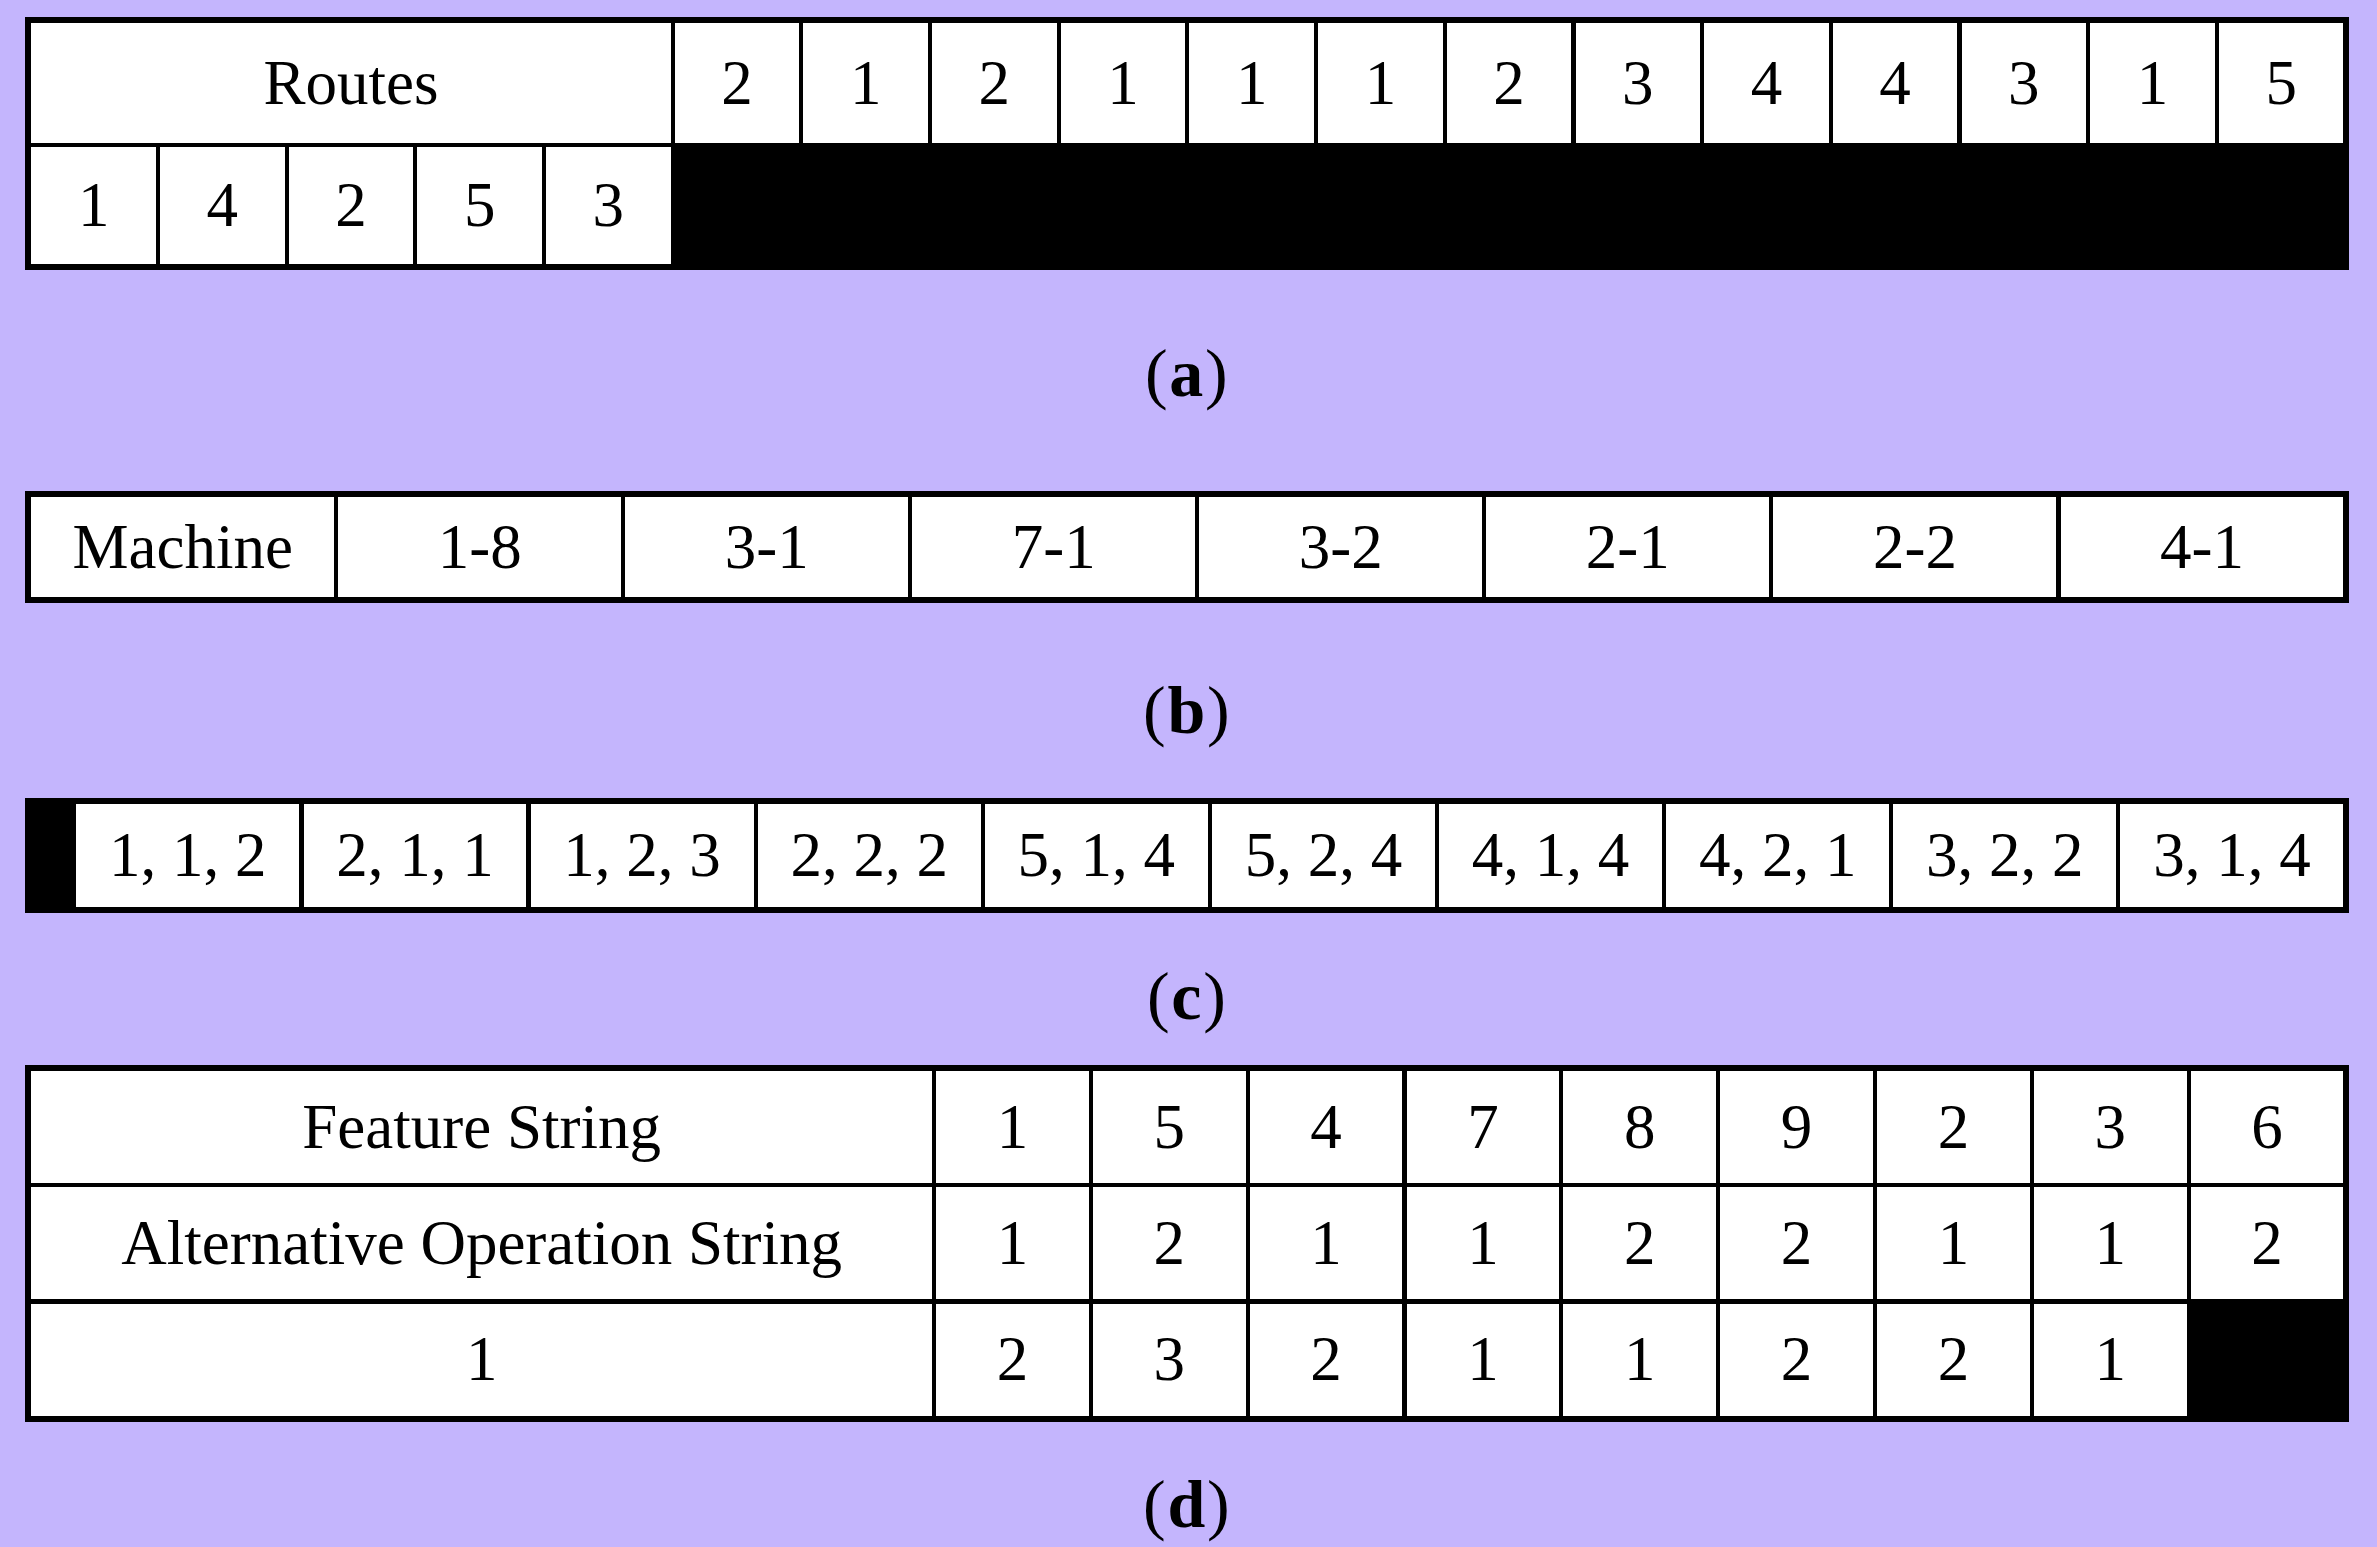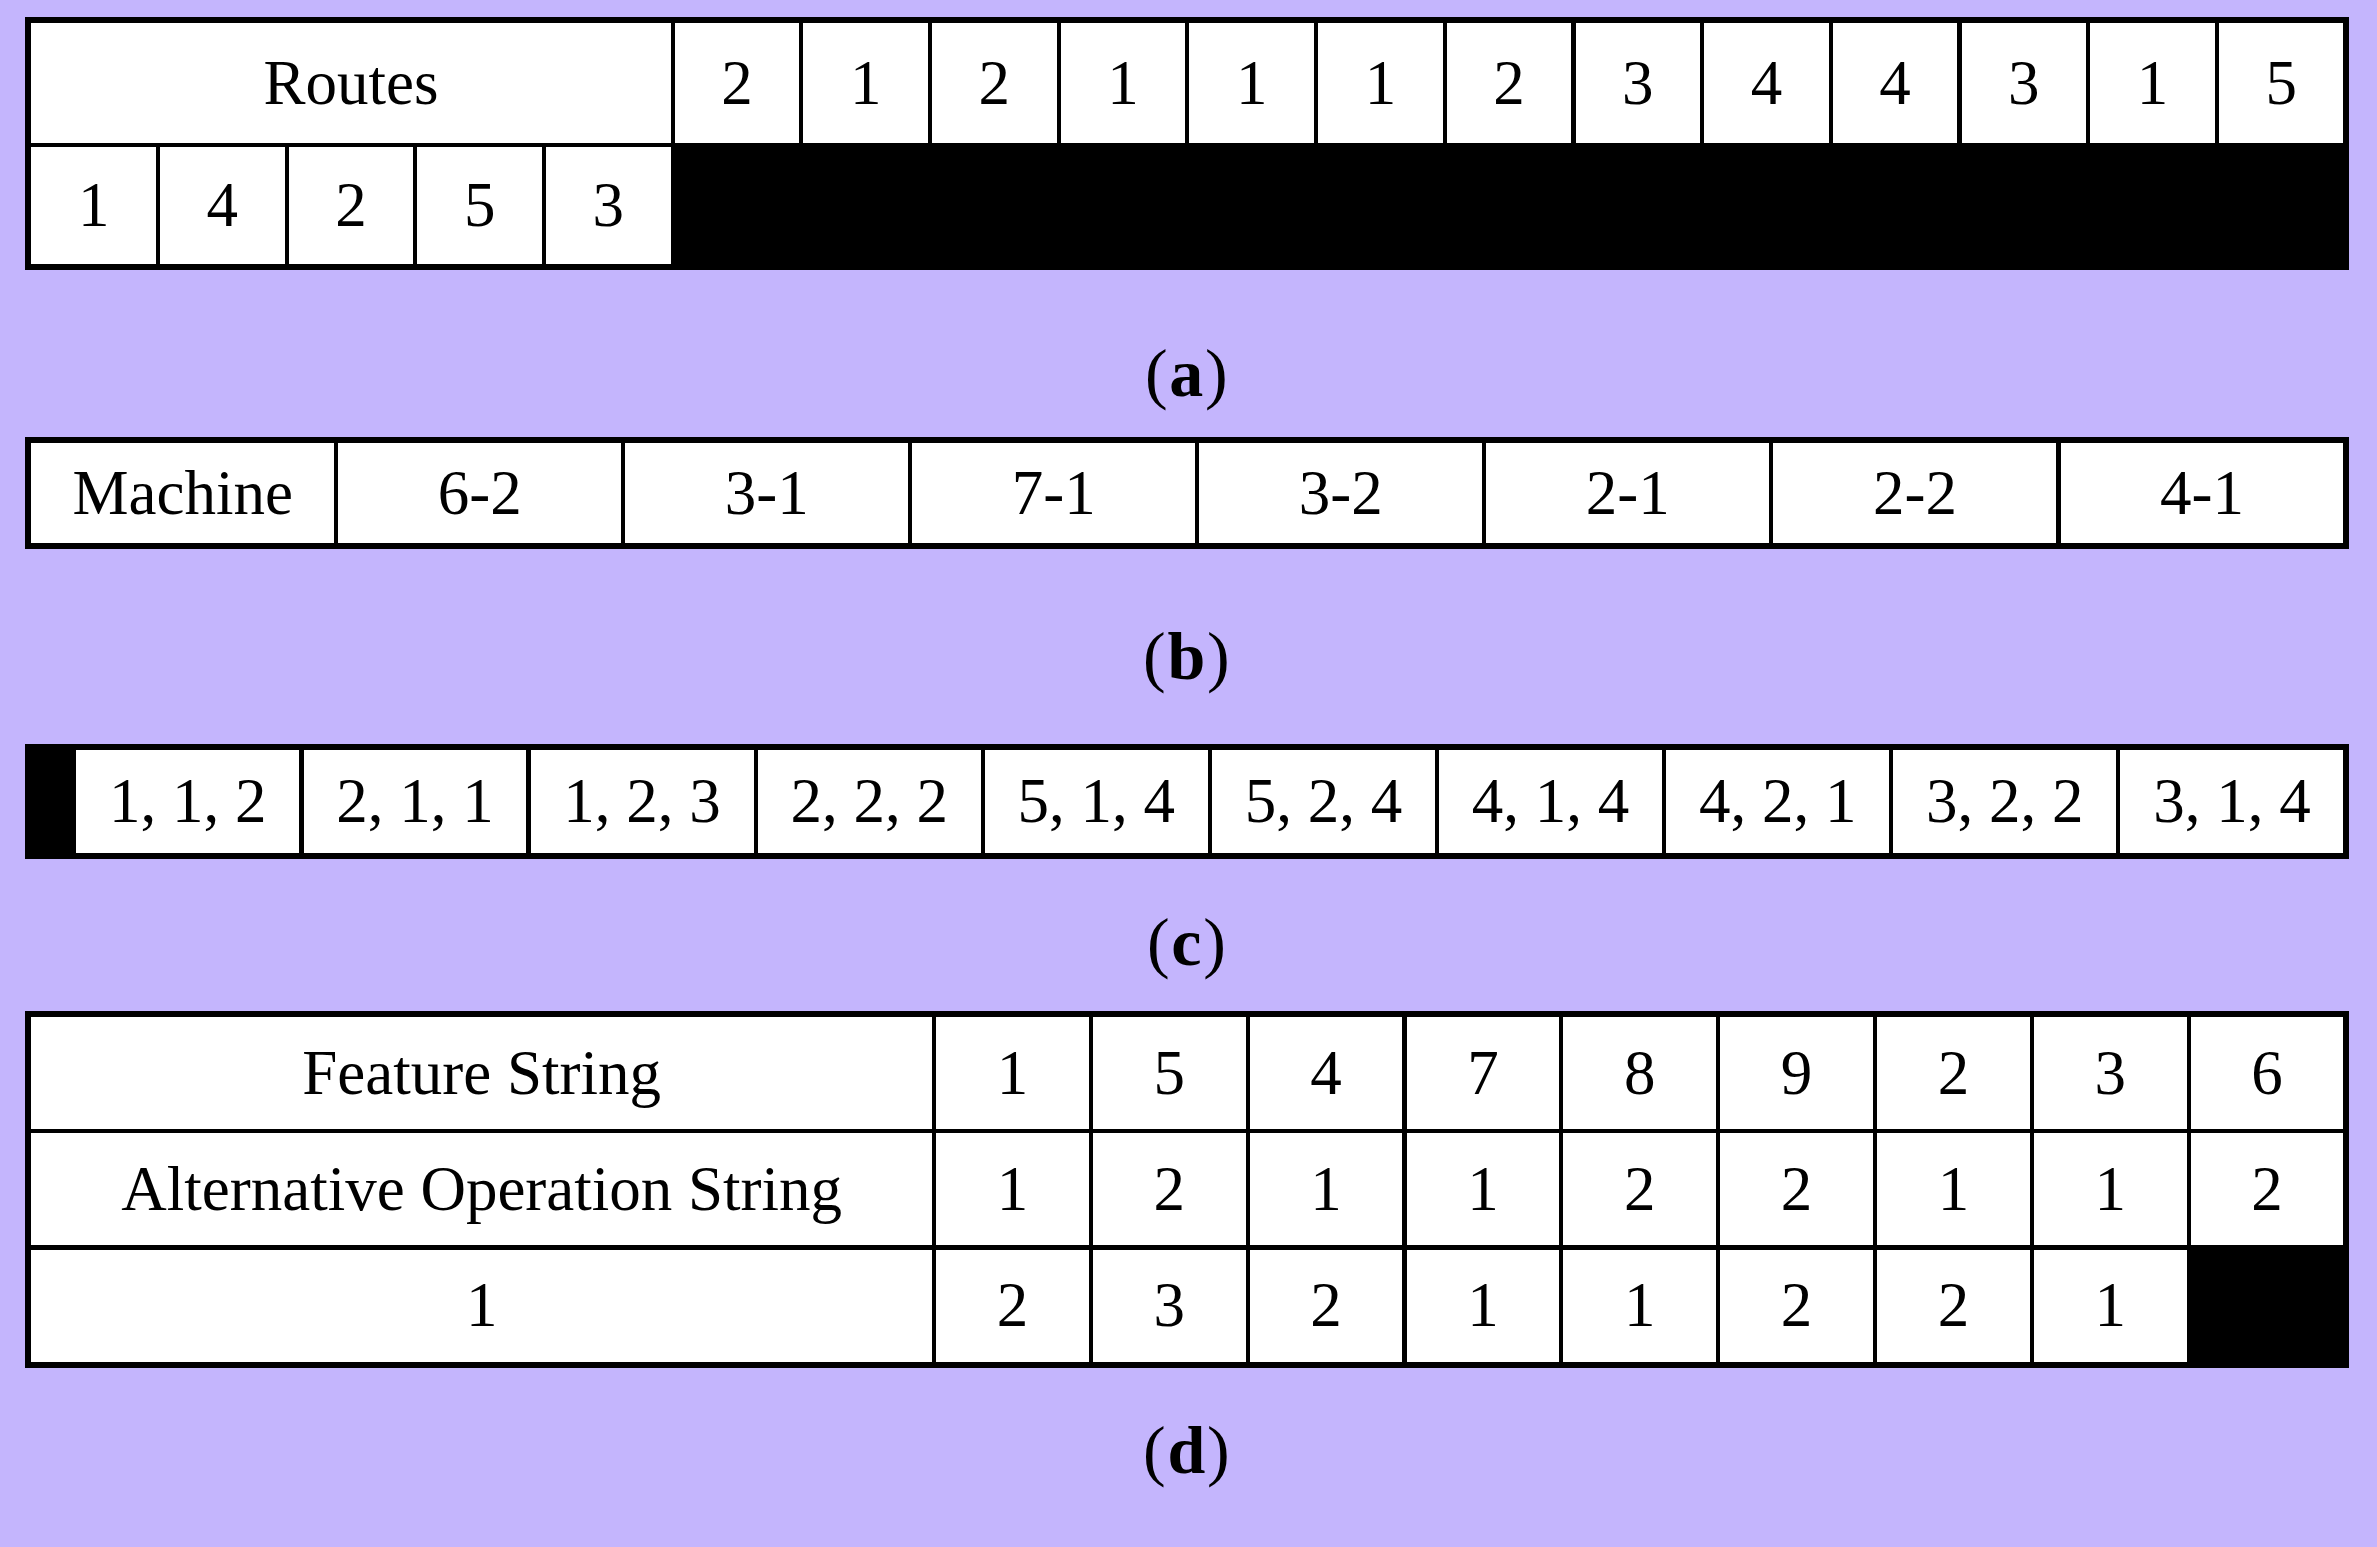--- a/index.html
+++ b/index.html
@@ -39,21 +39,21 @@
   .dc { display: contents; }
 
   .tbl-a {
     grid-template-columns: repeat(18, 1fr);
     grid-template-rows: 120px 117px;
   }
   .tbl-a .span5  { grid-column: span 5; }
   .tbl-a .span13 { grid-column: span 13; }
 
   .tbl-b {
-    margin-top: 30px;
+    margin-top: 84px;
     grid-template-columns: 1.07fr repeat(7, 1fr);
     grid-template-rows: 100px;
   }
 
   .tbl-c {
     margin-top: 54px;
     grid-template-columns: repeat(10, 1fr);
     grid-template-rows: 103px;
     padding-left: 45px;
   }
@@ -85,21 +85,21 @@
   <div class="tbl tbl-a">
     <div class="cell span5">Routes</div>
     <div class="dc"><div class="cell">2</div><div class="cell">1</div><div class="cell">2</div><div class="cell">1</div><div class="cell">1</div></div>
     <div class="dc"><div class="cell">1</div><div class="cell">2</div><div class="cell">3</div><div class="cell">4</div><div class="cell">4</div><div class="cell">3</div><div class="cell">1</div><div class="cell">5</div><div class="cell">1</div><div class="cell">4</div><div class="cell">2</div><div class="cell">5</div><div class="cell">3</div></div>
   </div>
 
   <div class="caption cap-a"><span>(</span><b>a</b><span>)</span></div>
 
   <div class="tbl tbl-b">
     <div class="cell">Machine</div>
-    <div class="dc"><div class="cell">6-2</div><div class="cell">3-1</div><div class="cell">7-1</div><div class="cell">3-2</div><div class="cell">2-1</div><div class="cell">2-2</div><div class="cell">4-1</div></div>
+    <div class="dc"><div class="cell">1-8</div><div class="cell">3-1</div><div class="cell">7-1</div><div class="cell">3-2</div><div class="cell">2-1</div><div class="cell">2-2</div><div class="cell">4-1</div></div>
   </div>
 
   <div class="caption cap-b"><span>(</span><b>b</b><span>)</span></div>
 
   <div class="tbl tbl-c">
     <div class="dc"><div class="cell">1, 1, 2</div><div class="cell">2, 1, 1</div><div class="cell">1, 2, 3</div><div class="cell">2, 2, 2</div><div class="cell">5, 1, 4</div><div class="cell">5, 2, 4</div><div class="cell">4, 1, 4</div><div class="cell">4, 2, 1</div><div class="cell">3, 2, 2</div><div class="cell">3, 1, 4</div></div>
   </div>
 
   <div class="caption cap-c"><span>(</span><b>c</b><span>)</span></div>
 

